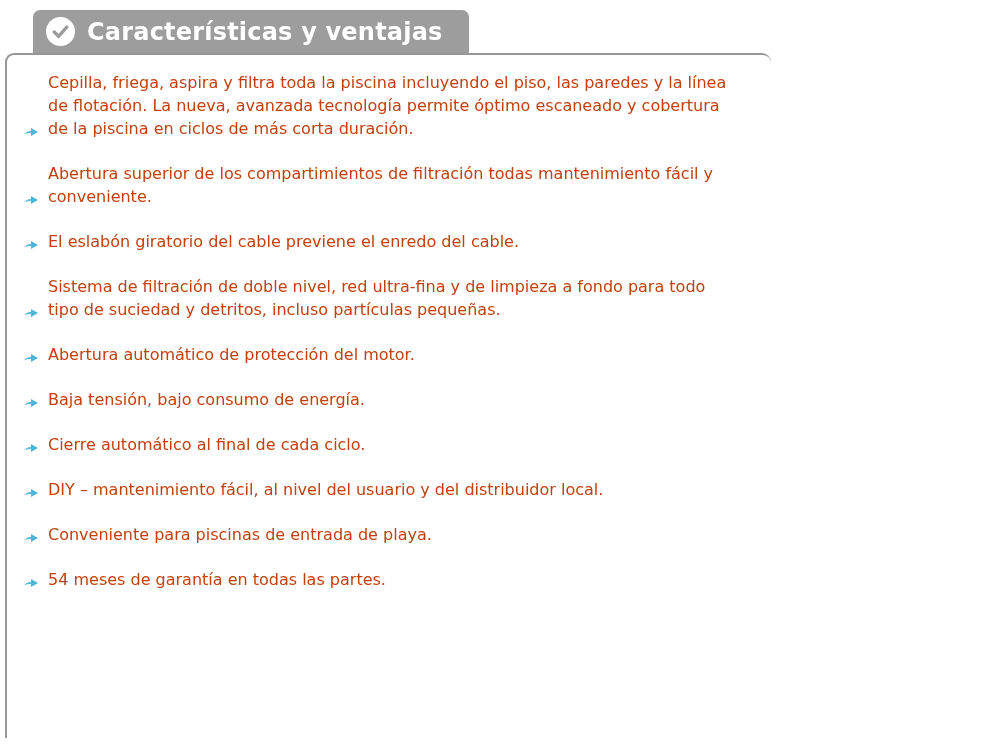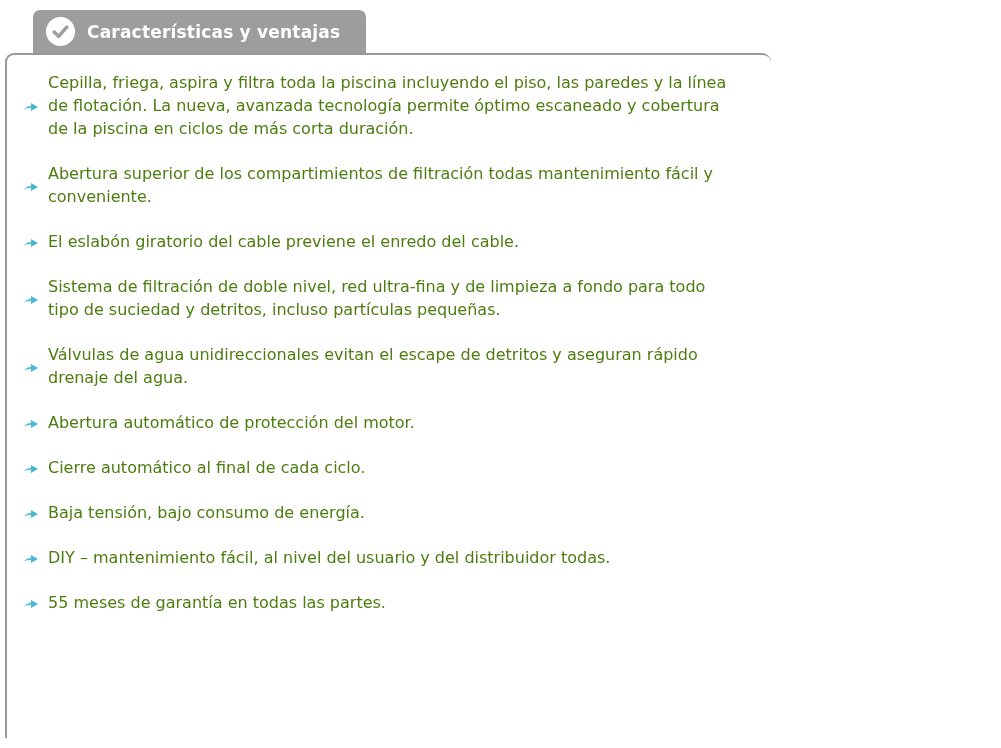--- a/index.html
+++ b/index.html
@@ -18,21 +18,21 @@
     align-items: center;
     gap: 11px;
     margin-left: 28px;
     background: #9d9d9d;
     color: #ffffff;
     border-radius: 7px 7px 0 0;
     padding: 6px 26px 6px 12px;
     position: relative;
   }
   .tab-title {
-    font-size: 17px;
+    font-size: 24px;
     font-weight: bold;
     letter-spacing: 0.2px;
     white-space: nowrap;
   }
   .check-wrap svg {
     width: 31px;
     height: 31px;
     display: block;
   }
   .panel {
@@ -48,26 +48,26 @@
     overflow: hidden;
   }
   .list {
     list-style: none;
     margin: 0;
     padding: 0;
     max-width: 716px;
   }
   .item {
     display: flex;
-    align-items: center;
+    align-items: flex-end;
     gap: 9px;
     margin-bottom: 22px;
     font-size: 16px;
     line-height: 23px;
-    color: #4d7c0f;
+    color: #c2410c;
   }
   .arrow-wrap {
     flex: 0 0 16px;
     margin-top: 3px;
     color: #4bb6d6;
   }
   .arrow-wrap svg {
     width: 16px;
     height: 16px;
     display: block;
@@ -122,71 +122,71 @@
 
   <li class="item">
     <span class="arrow-wrap">
       <svg viewBox="0 0 16 16" aria-hidden="true">
         <path d="M1 10.6 C2.4 8.3 4.8 7 8 6.9 L8 3.9 L15 7.9 L8 11.9 L8 8.8 C5.4 8.9 3.2 9.4 1 10.6 Z" fill="currentColor"></path>
       </svg>
     </span>
     <span class="txt">Sistema de filtración de doble nivel, red ultra-fina y de limpieza a fondo para todo tipo de suciedad y detritos, incluso partículas pequeñas.</span>
   </li>
 
-  <li class="item">
-    <span class="arrow-wrap">
-      <svg viewBox="0 0 16 16" aria-hidden="true">
-        <path d="M1 10.6 C2.4 8.3 4.8 7 8 6.9 L8 3.9 L15 7.9 L8 11.9 L8 8.8 C5.4 8.9 3.2 9.4 1 10.6 Z" fill="currentColor"></path>
-      </svg>
-    </span>
-    <span class="txt">Válvulas de agua unidireccionales evitan el escape de detritos y aseguran rápido drenaje del agua.</span>
-  </li>
 
 
   <li class="item">
     <span class="arrow-wrap">
       <svg viewBox="0 0 16 16" aria-hidden="true">
         <path d="M1 10.6 C2.4 8.3 4.8 7 8 6.9 L8 3.9 L15 7.9 L8 11.9 L8 8.8 C5.4 8.9 3.2 9.4 1 10.6 Z" fill="currentColor"></path>
       </svg>
     </span>
     <span class="txt">Abertura automático de protección del motor.</span>
   </li>
 
   <li class="item">
     <span class="arrow-wrap">
       <svg viewBox="0 0 16 16" aria-hidden="true">
         <path d="M1 10.6 C2.4 8.3 4.8 7 8 6.9 L8 3.9 L15 7.9 L8 11.9 L8 8.8 C5.4 8.9 3.2 9.4 1 10.6 Z" fill="currentColor"></path>
       </svg>
     </span>
+    <span class="txt">Baja tensión, bajo consumo de energía.</span>
+  </li>
+
+  <li class="item">
+    <span class="arrow-wrap">
+      <svg viewBox="0 0 16 16" aria-hidden="true">
+        <path d="M1 10.6 C2.4 8.3 4.8 7 8 6.9 L8 3.9 L15 7.9 L8 11.9 L8 8.8 C5.4 8.9 3.2 9.4 1 10.6 Z" fill="currentColor"></path>
+      </svg>
+    </span>
     <span class="txt">Cierre automático al final de cada ciclo.</span>
   </li>
 
   <li class="item">
     <span class="arrow-wrap">
       <svg viewBox="0 0 16 16" aria-hidden="true">
         <path d="M1 10.6 C2.4 8.3 4.8 7 8 6.9 L8 3.9 L15 7.9 L8 11.9 L8 8.8 C5.4 8.9 3.2 9.4 1 10.6 Z" fill="currentColor"></path>
       </svg>
     </span>
-    <span class="txt">Baja tensión, bajo consumo de energía.</span>
+    <span class="txt">DIY – mantenimiento fácil, al nivel del usuario y del distribuidor local.</span>
   </li>
 
   <li class="item">
     <span class="arrow-wrap">
       <svg viewBox="0 0 16 16" aria-hidden="true">
         <path d="M1 10.6 C2.4 8.3 4.8 7 8 6.9 L8 3.9 L15 7.9 L8 11.9 L8 8.8 C5.4 8.9 3.2 9.4 1 10.6 Z" fill="currentColor"></path>
       </svg>
     </span>
-    <span class="txt">DIY – mantenimiento fácil, al nivel del usuario y del distribuidor todas.</span>
+    <span class="txt">Conveniente para piscinas de entrada de playa.</span>
   </li>
-
 
   <li class="item">
     <span class="arrow-wrap">
       <svg viewBox="0 0 16 16" aria-hidden="true">
         <path d="M1 10.6 C2.4 8.3 4.8 7 8 6.9 L8 3.9 L15 7.9 L8 11.9 L8 8.8 C5.4 8.9 3.2 9.4 1 10.6 Z" fill="currentColor"></path>
       </svg>
     </span>
-    <span class="txt">55 meses de garantía en todas las partes.</span>
+    <span class="txt">54 meses de garantía en todas las partes.</span>
   </li>
 </ul>
   </div>
 
 </div>
 
 </body></html>

